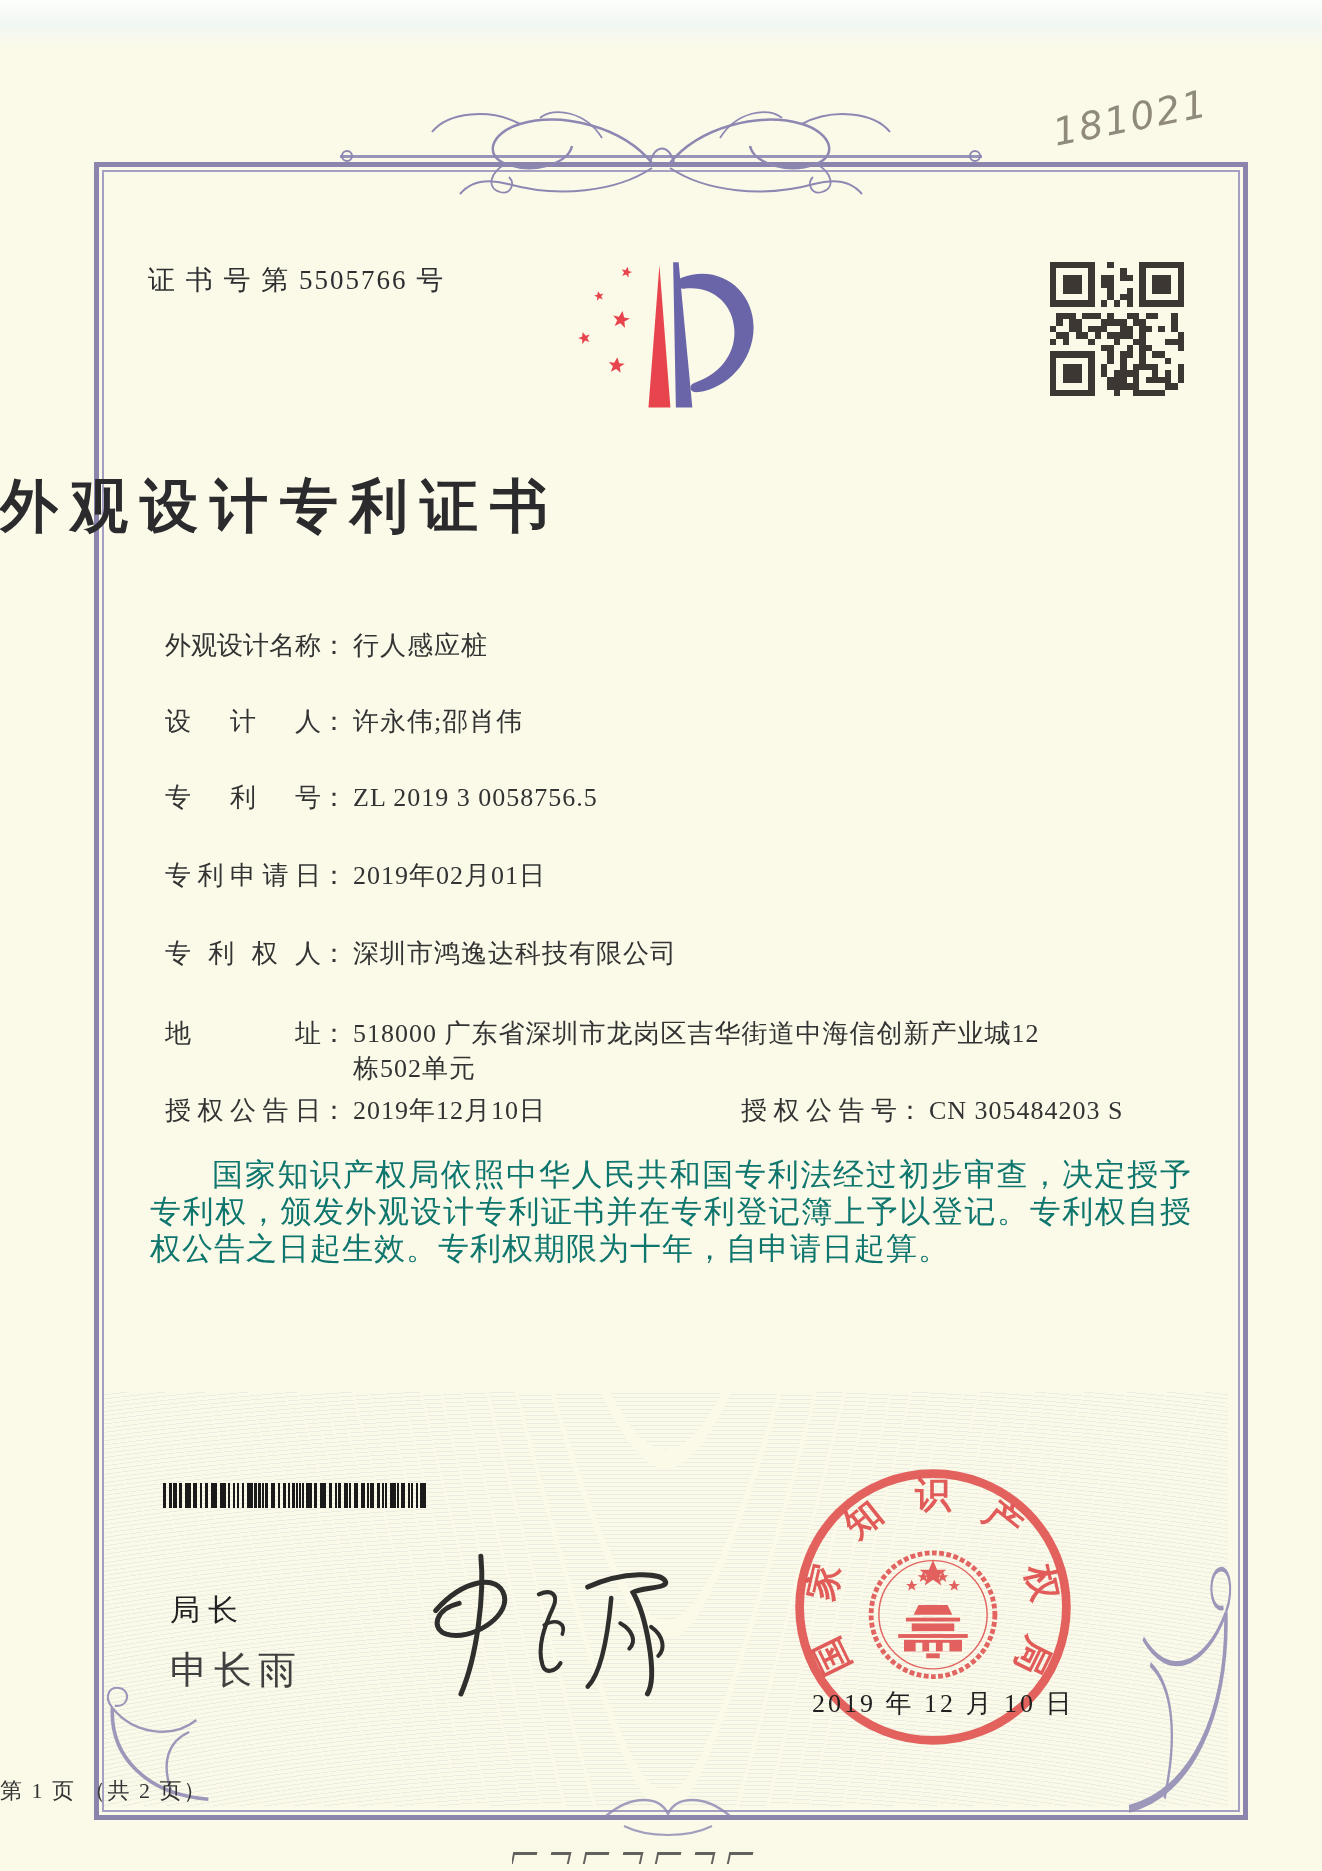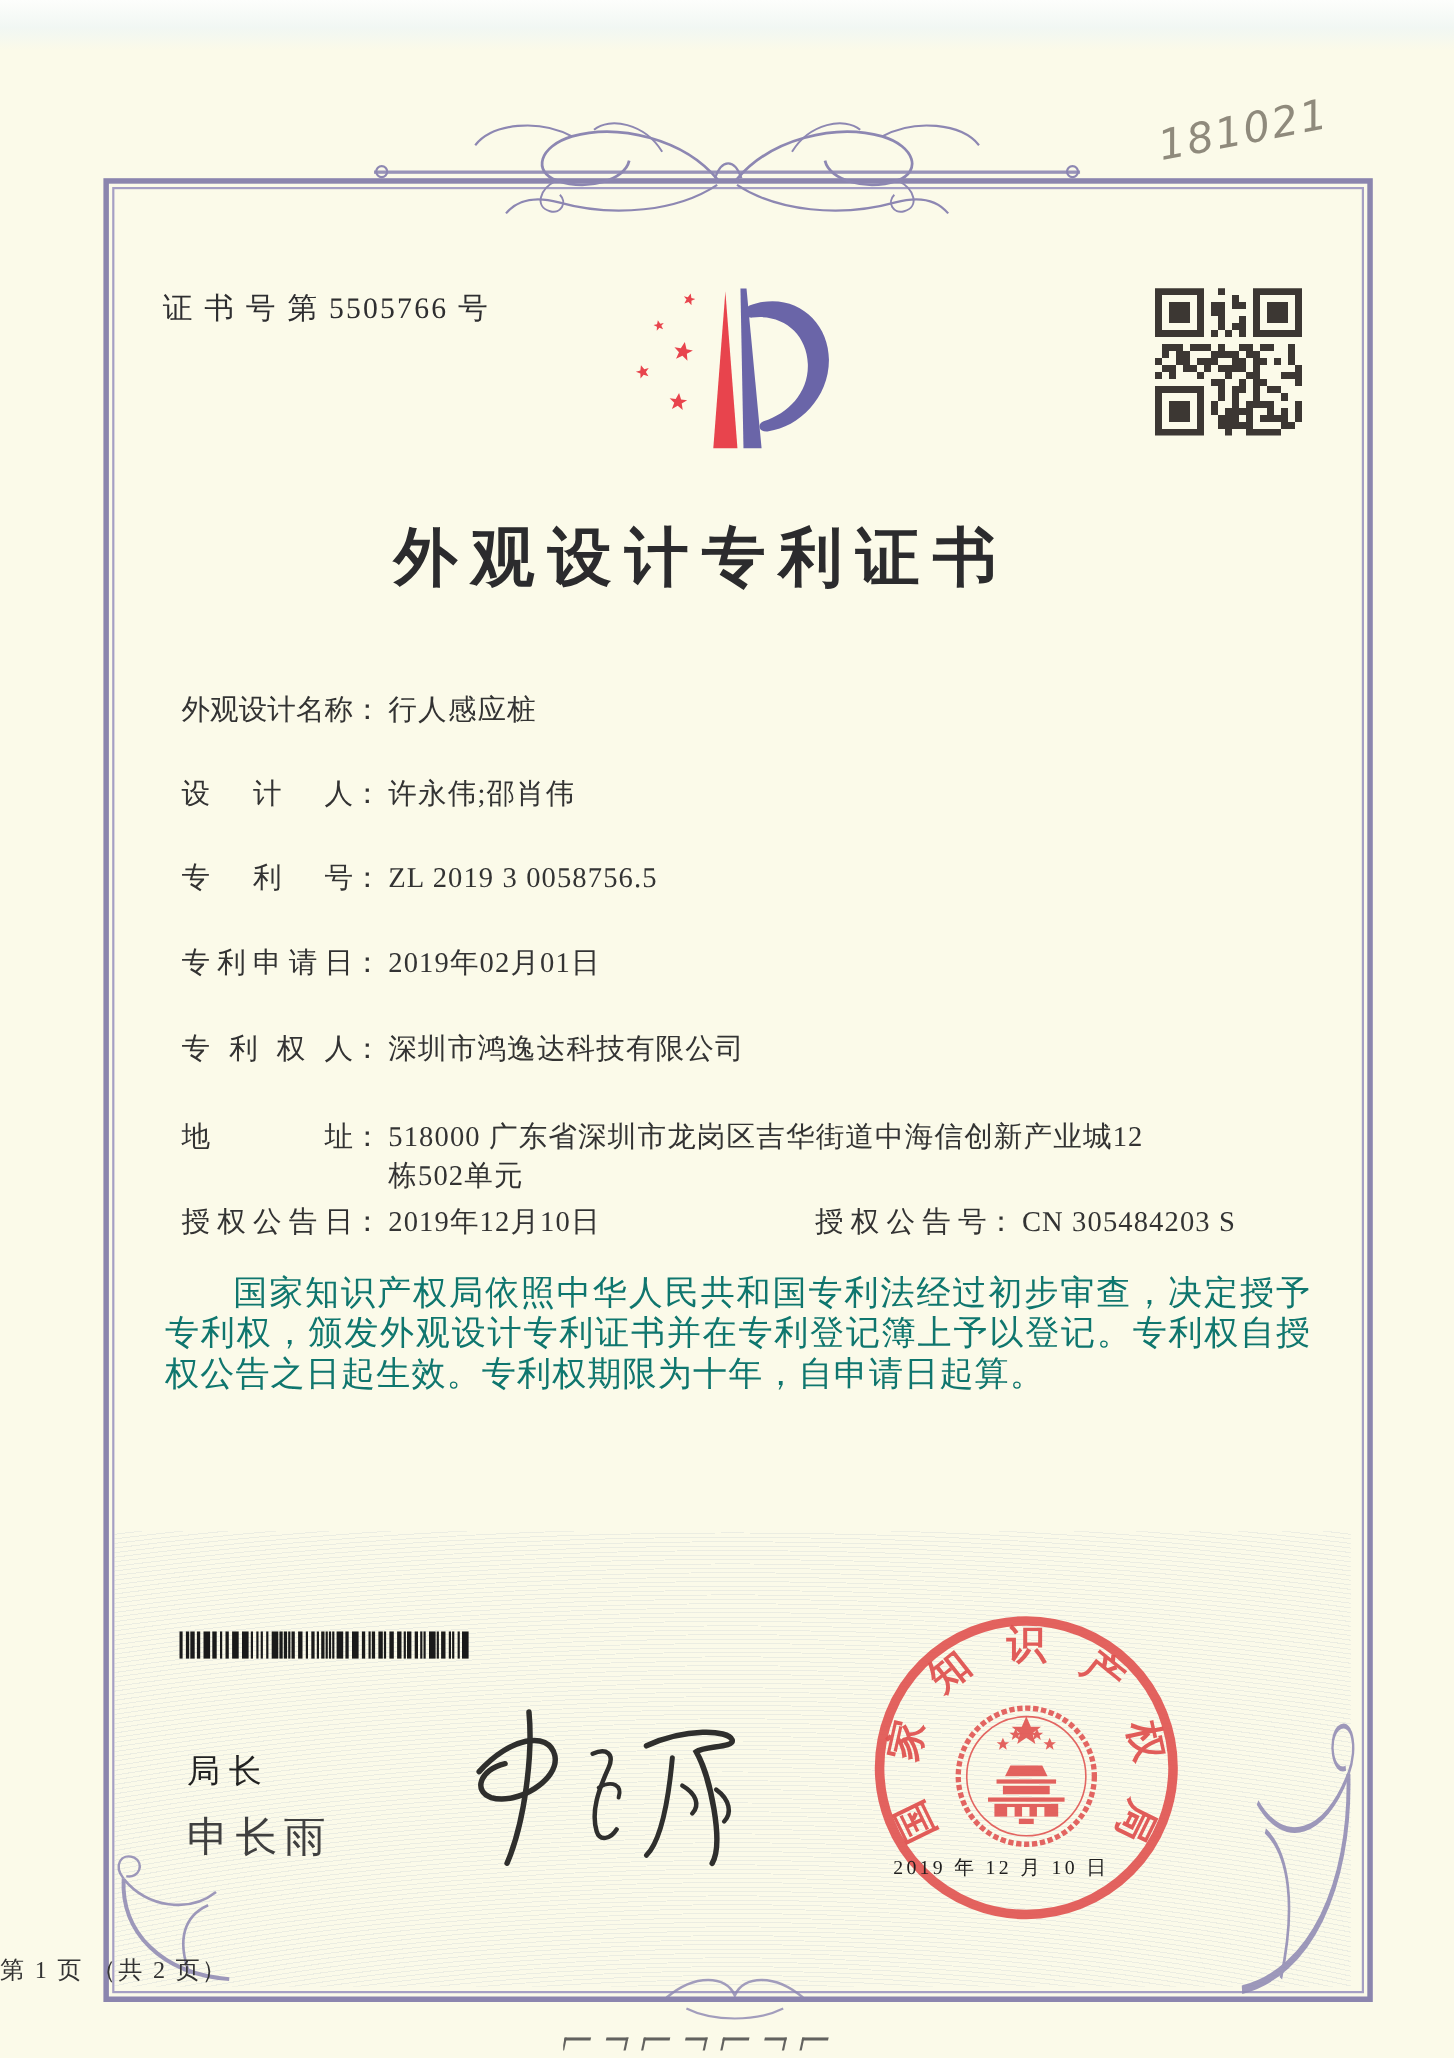--- a/index.html
+++ b/index.html
@@ -19,21 +19,21 @@
       rgba(0,0,0,0) 2px, rgba(0,0,0,0) 9px);}
   
   .ornament svg, .flourish svg{display:block;}
   
   .cert-no{left:148px;top:262px;font-size:27px;letter-spacing:2px;color:#2e2e30;}
   .handwritten{left:1052px;top:96px;font-size:38px;color:#8f8a7c;
     font-family:"DejaVu Sans",sans-serif;font-style:italic;transform:rotate(-11deg);letter-spacing:2px;}
   .logo{left:568px;top:254px;}
   .qr{left:1050px;top:262px;width:134px;height:134px;}
   .qr svg{width:134px;height:134px;}
-  .title{left:0;top:468px;width:1276px;text-align:center;font-size:58px;font-weight:600;
+  .title{left:0;top:468px;width:1276px;font-size:58px;font-weight:600;
     letter-spacing:12px;color:#2b2b2d;}
   
   .frow{left:165px;font-size:26px;color:#333;white-space:nowrap;}
   .flabel{display:inline-block;width:156px;text-align:justify;text-align-last:justify;}
   .fcolon{display:inline-block;margin-right:6px;}
   .fvalue{letter-spacing:1px;}
   .fvalue-wrap{display:inline-block;vertical-align:top;width:712px;white-space:normal;
     letter-spacing:1px;line-height:35px;}
   .grant-no-group{position:absolute;left:576px;top:0;white-space:nowrap;}
   
@@ -42,21 +42,21 @@
   .bodytext p{margin:0 0 9px 0;text-indent:2em;}
   
   .barcode{left:163px;top:1483px;width:268px;height:25px;}
   .director-title{left:170px;top:1590px;font-size:30px;letter-spacing:8px;color:#222;}
   .director-name{left:170px;top:1645px;font-size:38px;letter-spacing:6px;color:#404040;}
   .signature{left:372px;top:1540px;}
   .seal{left:788px;top:1462px;width:290px;height:290px;}
   .seal-chars{left:788px;top:1462px;width:290px;height:290px;}
   .seal-chars span{position:absolute;width:40px;height:40px;text-align:center;line-height:40px;
     font-size:36px;font-weight:700;color:#e0514f;opacity:.93;}
-  .seal-date{left:812px;top:1686px;font-size:18px;letter-spacing:3px;color:#1f1f1f;}
+  .seal-date{left:812px;top:1686px;font-size:26px;letter-spacing:3px;color:#1f1f1f;}
   .footer{left:0;top:1776px;width:1214px;text-align:left;font-size:22px;letter-spacing:2px;color:#333;}
   
   .cutoff{left:512px;top:1852px;width:400px;height:12px;overflow:hidden;display:flex;gap:14px;}
   .cutoff i{display:block;height:10px;border-top:3px solid #3c3c3c;width:22px;
     border-left:2px solid #3c3c3c;transform:skewX(-12deg);opacity:.8;}
   .cutoff i:nth-child(2n){border-left:none;border-right:2px solid #3c3c3c;width:18px;}
 </style>
 </head>
 <body>
 

